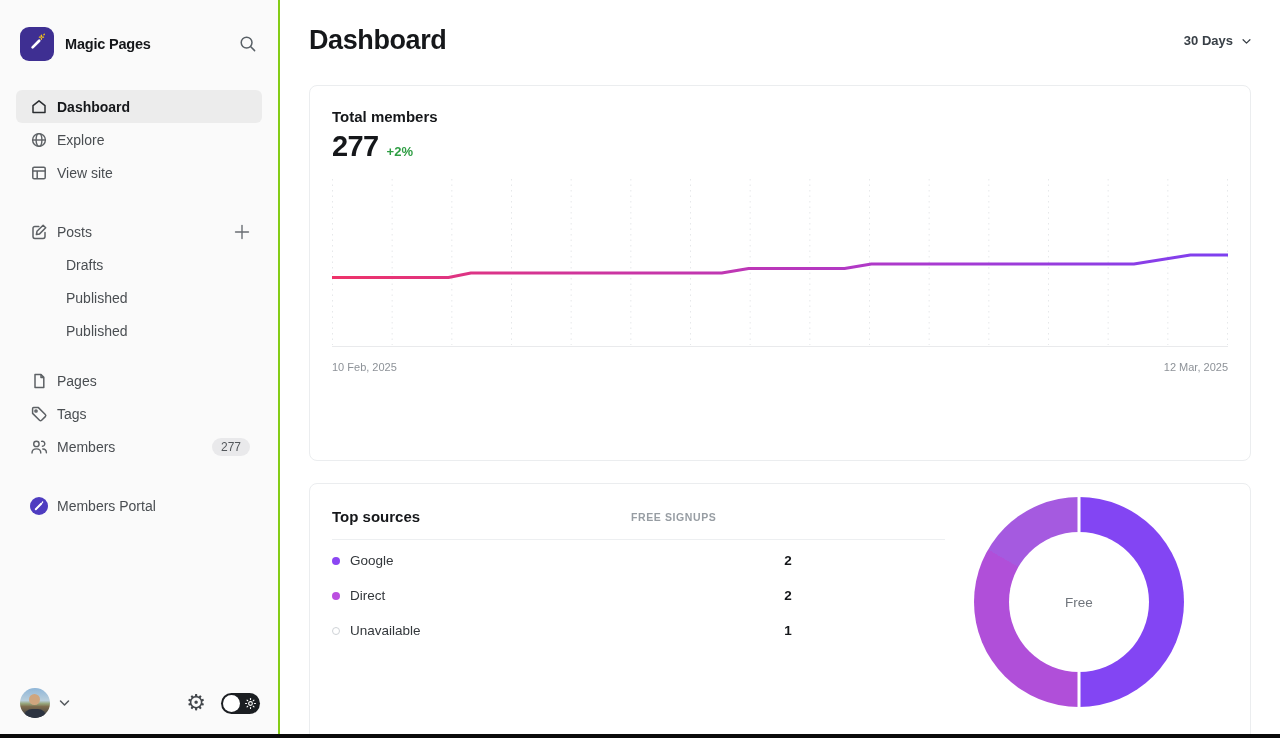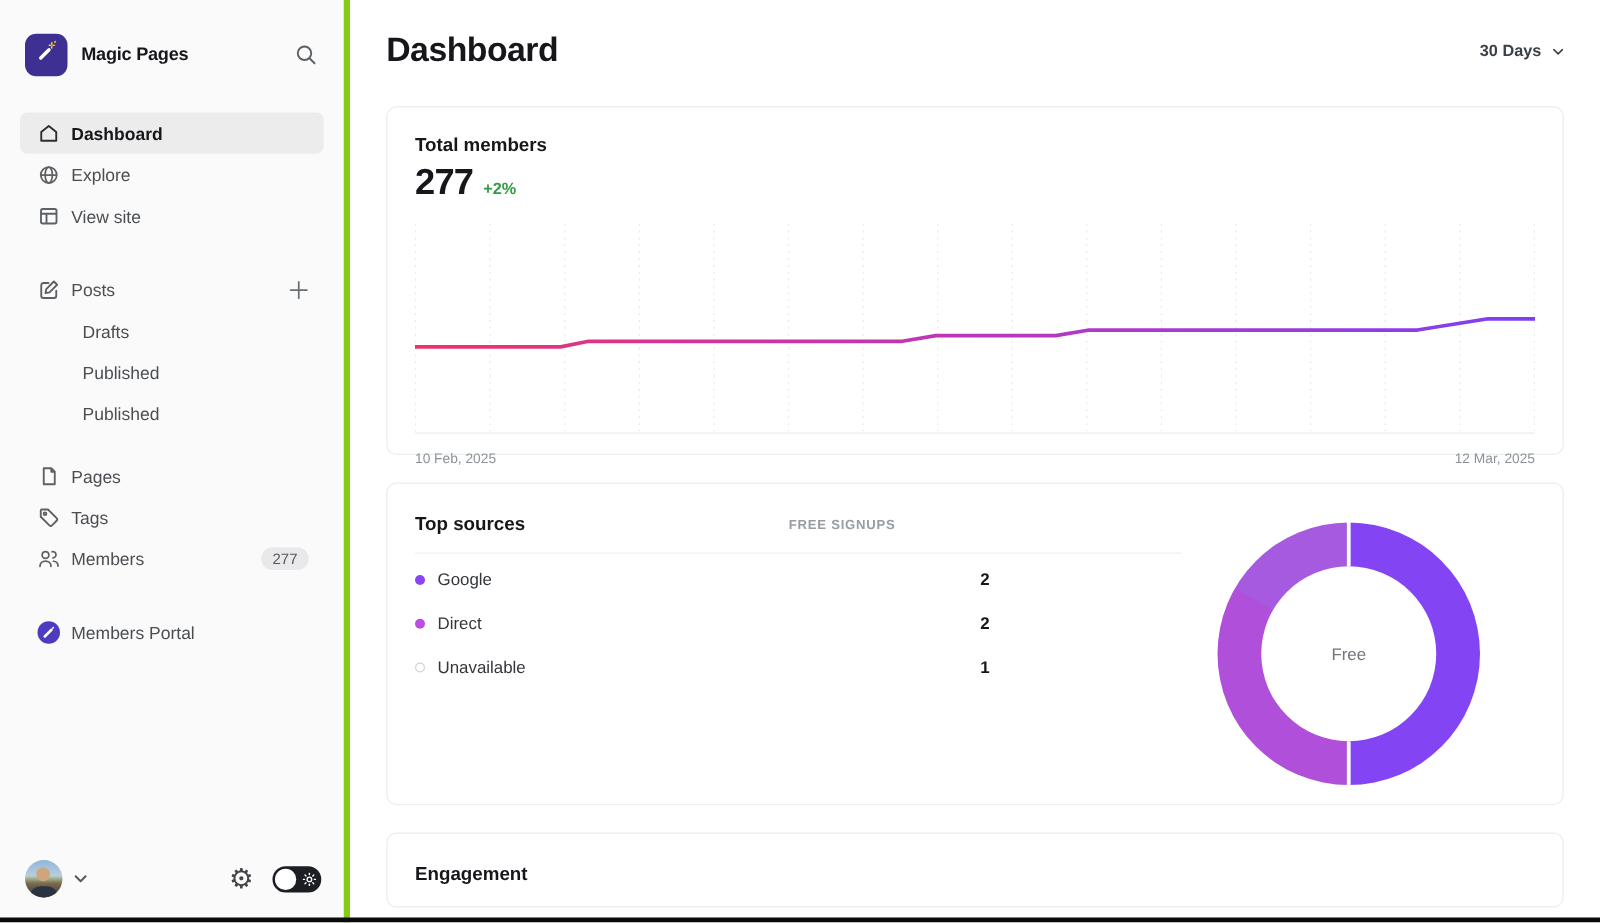--- a/index.html
+++ b/index.html
@@ -6,21 +6,21 @@
   html,body { margin:0; padding:0; }
   body {
     width:1280px; height:738px; overflow:hidden; position:relative;
     font-family:"Liberation Sans", sans-serif;
     background:#ffffff; color:#15171a;
   }
 
   
   .sidebar {
     position:absolute; left:0; top:0; bottom:0; width:280px;
-    background:#fafafa; border-right:5px solid #84cc16;
+    background:#fafafa; border-right:2px solid #84cc16;
   }
   .side-header { display:flex; align-items:center; padding:27px 20px 0 20px; }
   .logo {
     width:34px; height:34px; border-radius:9px; background:#3e2f92;
     display:flex; align-items:center; justify-content:center; flex:none;
   }
   .app-name { font-size:14.5px; font-weight:700; letter-spacing:-0.2px; margin-left:11px; flex:1; color:#15171a; }
   .search-btn { color:#596066; display:flex; cursor:pointer; }
 
   .nav { margin-top:29px; padding:0 16px; }
@@ -56,42 +56,42 @@
   .toggle .knob { position:absolute; left:2px; top:2px; width:17px; height:17px; border-radius:50%; background:#ffffff; }
   .toggle .sun { position:absolute; right:4px; top:5px; display:flex; }
 
   
   .main { margin-left:280px; padding:0 29px; height:738px; }
   .main-header { display:flex; align-items:center; justify-content:space-between; padding-top:25px; }
   .page-title { font-size:27px; font-weight:800; letter-spacing:-0.4px; }
   .range-select { display:flex; align-items:center; gap:9px; font-size:13px; font-weight:700; color:#394047; cursor:pointer; }
 
   .card { background:#ffffff; border:1px solid #ebedef; border-radius:8px; }
-  .card1 { margin-top:29px; height:279px; padding:22px 22px 4px 22px; }
+  .card1 { margin-top:29px; height:376px; padding:22px 22px 4px 22px; }
   .metric-title { font-size:15px; font-weight:700; line-height:18px; }
   .metric-row { display:flex; align-items:baseline; gap:8px; margin-top:4px; }
   .metric-value { font-size:29px; font-weight:800; letter-spacing:-0.6px; line-height:33px; }
   .metric-delta { font-size:13px; font-weight:700; color:#2f9e44; }
   .chart-wrap { margin-top:16px; }
   .members-chart { display:block; width:100%; height:168px; }
   .date-row { display:flex; justify-content:space-between; margin-top:14px; font-size:11px; color:#8d9298; }
 
   .card2 { margin-top:22px; height:258px; padding:24px 22px; position:relative; }
   .sources-table { width:613px; }
   .sources-head { display:grid; grid-template-columns:1fr 314px; align-items:center; padding-bottom:14px; border-bottom:1px solid #edeff1; }
   .sources-title { font-size:15px; font-weight:700; }
   .col-head { font-size:10.5px; font-weight:700; color:#979da3; letter-spacing:0.6px; }
   .source-row { display:grid; grid-template-columns:1fr 314px; align-items:center; height:35px;text-align:center; }
   .sources-rows { margin-top:3px; }
   .src-label { display:flex; align-items:center; gap:10px; font-size:13.5px; color:#33373b; }
   .dot { width:8px; height:8px; border-radius:50%; flex:none; }
   .dot.hollow { background:transparent; border:1.5px solid #cfd3d7; }
   .src-value { font-size:13.5px; font-weight:700; color:#15171a; }
 
-  .donut { position:absolute; top:31px; right:66px; width:210px; height:210px; border-radius:50%; }
+  .donut { position:absolute; top:13px; right:66px; width:210px; height:210px; border-radius:50%; }
   .donut-hole { position:absolute; inset:35px; border-radius:50%; background:#ffffff;
     display:flex; align-items:center; justify-content:center; font-size:13.5px; color:#70757c; }
   .donut-sep { position:absolute; left:50%; transform:translateX(-50%); width:3px; height:36px; background:#ffffff; }
   .sep-top { top:-1px; } .sep-bottom { bottom:-1px; }
 
   .card3 { margin-top:22px; height:60px; padding:24px 22px; }
   .eng-title { font-size:15px; font-weight:700; }
 
   .bottom-bar { position:absolute; left:0; right:0; bottom:0; height:4px; background:#0a0a0a; z-index:60; }
 </style>

